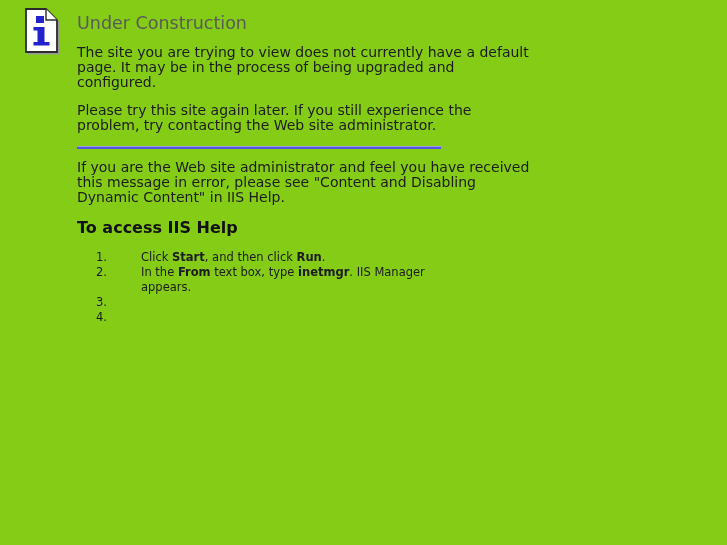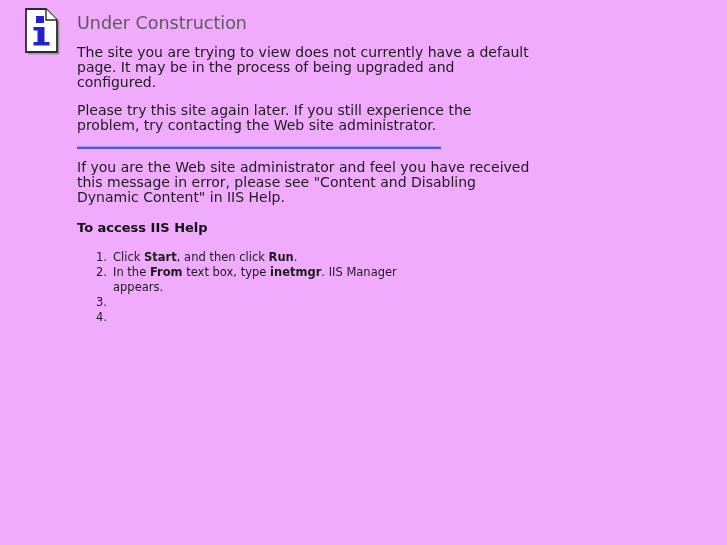--- a/index.html
+++ b/index.html
@@ -1,20 +1,20 @@
 <!DOCTYPE html>
 <html><head>
 <meta charset="utf-8">
 <style>
   html, body { margin: 0; padding: 0; background: #ffffff; }
   .page {
     position: relative;
     width: 727px;
     height: 545px;
-    background: #f0abfc;
+    background: #84cc16;
     overflow: hidden;
     font-family: "DejaVu Sans", "Liberation Sans", sans-serif;
     color: #1c1c1c;
   }
   .icon-wrap {
     position: absolute;
     left: 24px;
     top: 8px;
     width: 36px;
     height: 47px;
@@ -39,41 +39,41 @@
     white-space: pre-line;
   }
   .rule {
     width: 364px;
     height: 3px;
     border: 0;
     margin: 6px 0 11px 0;
     background: linear-gradient(180deg, #9a9af2 0%, #9a9af2 33%, #5353dd 34%, #5353dd 100%);
   }
   .help-heading {
-    font-size: 13px;
+    font-size: 16px;
     font-weight: bold;
     color: #111111;
     line-height: 13px;
     margin: 16px 0 16px 0;
   }
   .steps {
     margin: 0;
     padding: 0;
     list-style: none;
     font-size: 11.5px;
     line-height: 15px;
   }
   .step { display: flex; }
   .step-marker {
     width: 30px;
     text-align: right;
     flex: 0 0 30px;
     margin-right: 6px;
   }
-  .step-text { white-space: pre-line; }
+  .step-text { white-space: pre-line; margin-left: 28px; }
   .step-text b { font-weight: bold; }
 </style>
 </head>
 <body>
 
 <div class="page">
 
   <div class="icon-wrap">
     <svg width="36" height="47" viewBox="0 0 36 47" xmlns="http://www.w3.org/2000/svg">
 

